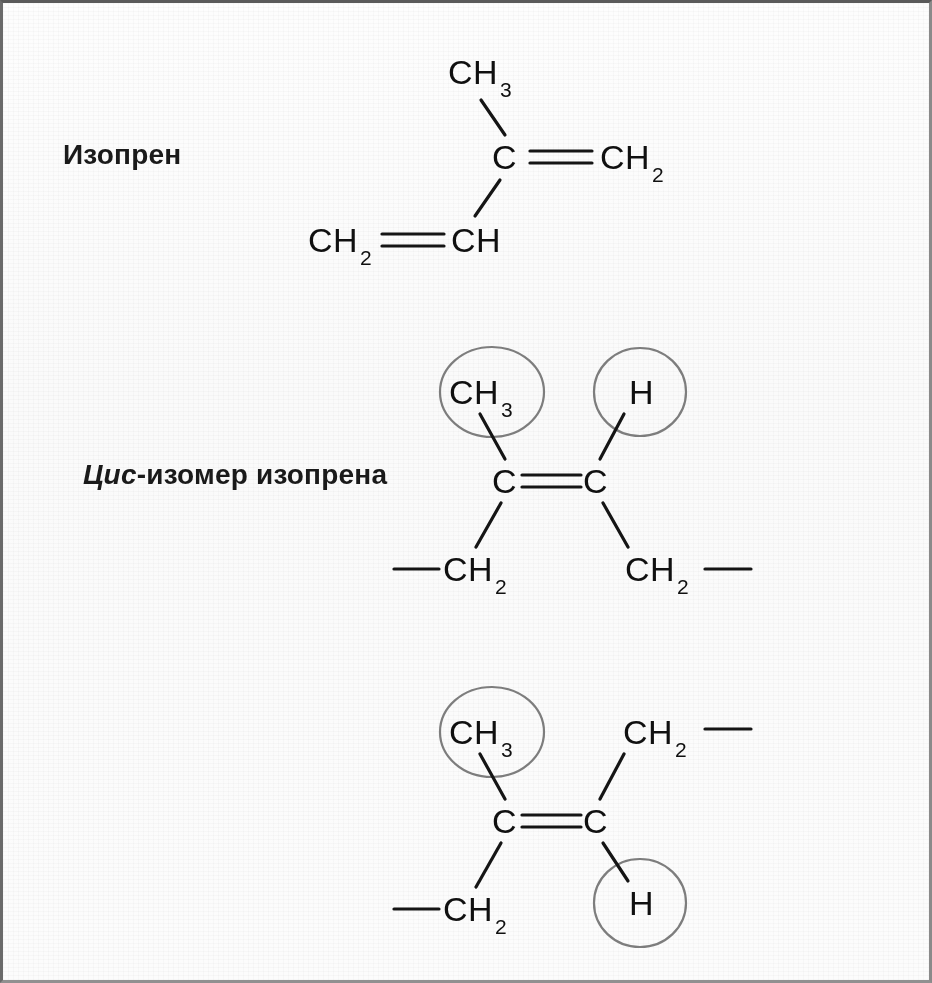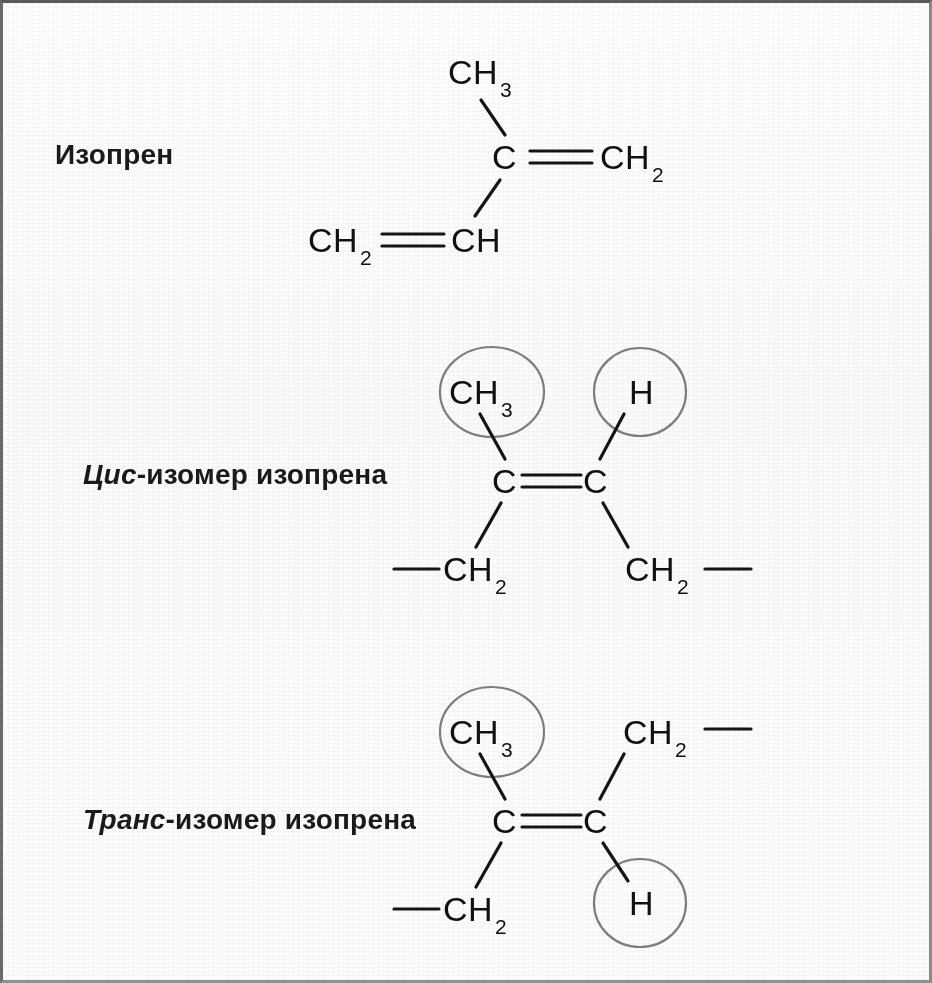--- a/index.html
+++ b/index.html
@@ -128,21 +128,21 @@
 
       <line x1="498" y1="840" x2="473" y2="884"></line>
 
       <line x1="600" y1="840" x2="625" y2="878"></line>
 
       <line x1="391" y1="906" x2="436" y2="906"></line>
       <line x1="702" y1="726" x2="748" y2="726"></line>
     </g>
   </svg>
 
-  <div class="lbl row-label" style="left:52px; top:138px;">Изопрен</div>
+  <div class="lbl row-label" style="left:60px; top:138px;">Изопрен</div>
 
   <div class="lbl formula" style="left:445px; top:52px;">
     <span>CH</span><span class="sub">3</span>
   </div>
 
   <div class="lbl atom" style="left:489px; top:137px;">C</div>
 
   <div class="lbl formula" style="left:597px; top:137px;">
     <span>CH</span><span class="sub">2</span>
   </div>
@@ -170,23 +170,20 @@
   <div class="lbl atom" style="left:580px; top:461px;">C</div>
 
   <div class="lbl formula" style="left:440px; top:549px;">
     <span>CH</span><span class="sub">2</span>
   </div>
 
   <div class="lbl formula" style="left:622px; top:549px;">
     <span>CH</span><span class="sub">2</span>
   </div>
 
-  <div class="lbl row-label" style="left:72px; top:803px;">
-    <span class="ital">Транс</span><span>-изомер изопрена</span>
-  </div>
 
   <div class="lbl formula" style="left:446px; top:712px;">
     <span>CH</span><span class="sub">3</span>
   </div>
 
   <div class="lbl formula" style="left:620px; top:712px;">
     <span>CH</span><span class="sub">2</span>
   </div>
 
   <div class="lbl atom" style="left:489px; top:801px;">C</div>

